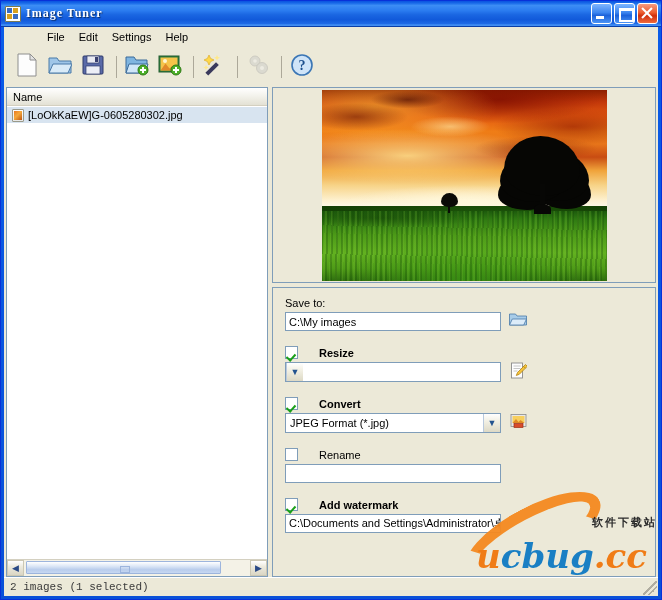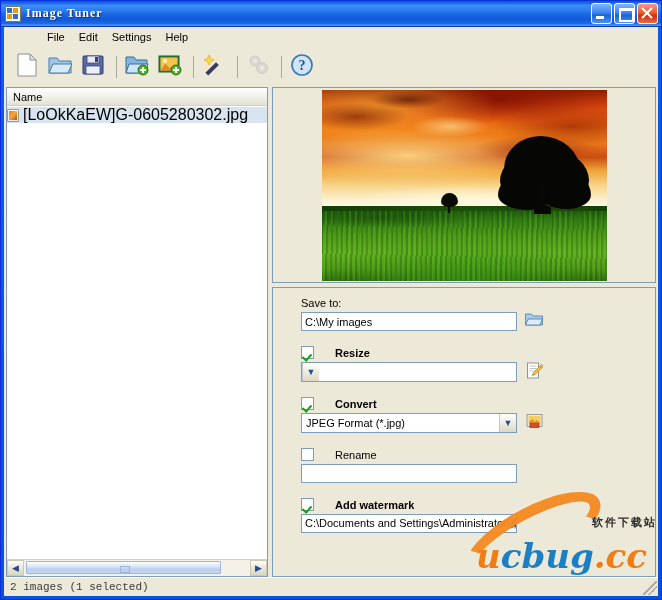--- a/index.html
+++ b/index.html
@@ -168,21 +168,22 @@
   }
   #filelist {
     flex: 1;
     overflow: hidden;
     background: #fff;
     padding-top: 1px;
   }
   .file-row {
     height: 16px;
     display: flex; align-items: center;
-    font-size: 16px;
+    padding-left: 5px;
+    font-size: 11px;
     color: #000;
     cursor: default;
   }
   .file-row.selected { background: #d8e4f0; }
   .fileicon {
     width: 12px; height: 13px;
     margin-right: 4px;
     flex: 0 0 12px;
     background: linear-gradient(to bottom, #fdfdfd 0%, #e8e8e8 100%);
     border: 1px solid #9a9a8a;
@@ -327,21 +328,21 @@
     position: absolute; left: 7px; top: 11px;
     width: 2px; height: 9px;
     background: #0a0a06;
   }
 
   
   #settings {
     flex: 1;
     border: 1px solid #7f9db9;
     background: #ece9d8;
-    padding: 9px 8px 0 28px;
+    padding: 9px 8px 0 12px;
     overflow: hidden;
     position: relative;
   }
   .field-label {
     font-size: 11px; color: #000;
     margin-bottom: 3px;
   }
   .row {
     display: flex; align-items: center;
     margin-bottom: 1px;

